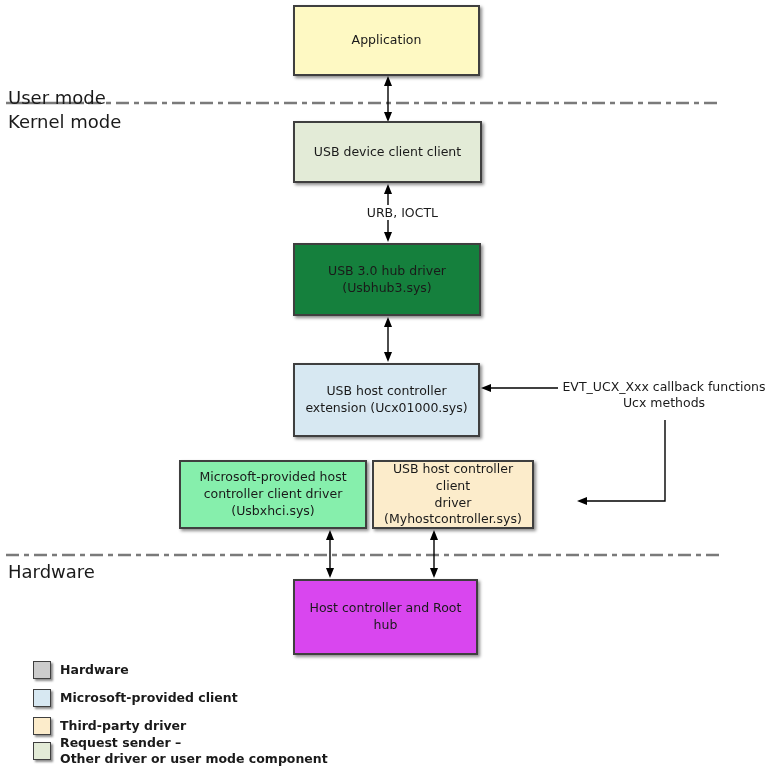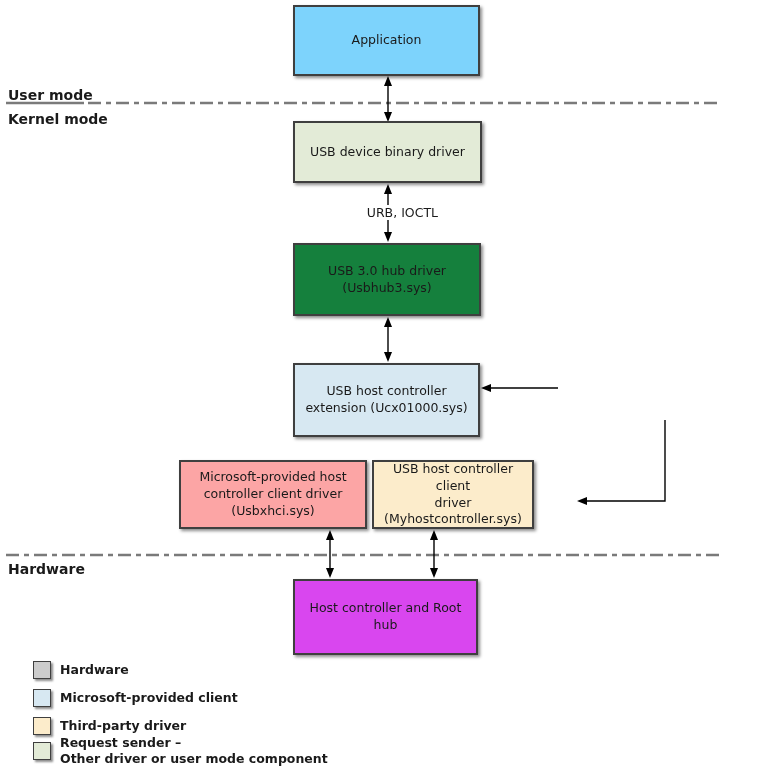--- a/index.html
+++ b/index.html
@@ -27,22 +27,22 @@
     justify-content: center;
     text-align: center;
     font-size: 12.5px;
     line-height: 1.35;
     white-space: pre-line;
     box-sizing: border-box;
   }
   .mode-label {
     position: absolute;
     z-index: 3;
-    font-size: 14px;
-    font-weight: bold;
+    font-size: 18px;
+    font-weight: normal;
     white-space: nowrap;
   }
   .float-label {
     position: absolute;
     z-index: 3;
     font-size: 12.5px;
     text-align: right;
     background: #ffffff;
     white-space: nowrap;
   }
@@ -127,43 +127,45 @@
       <line x1="434" y1="534" x2="434" y2="574" stroke="#000" stroke-width="1.4"></line>
       <polygon points="434,530 430,540 438,540"></polygon>
       <polygon points="434,578 430,568 438,568"></polygon>
     </g>
   </svg>
 
   <div class="mode-label" style="left:8px; top:87px;">User mode</div>
   <div class="mode-label" style="left:8px; top:111px;">Kernel mode</div>
   <div class="mode-label" style="left:8px; top:561px;">Hardware</div>
 
-  <div class="node" style="left: 293px; top: 5px; width: 187px; height: 71px; background-color: #7dd3fc;">Application</div>
+  <div class="node" style="left: 293px; top: 5px; width: 187px; height: 71px; background-color: #fef9c3;">Application</div>
 
-  <div class="node" style="left: 293px; top: 121px; width: 189px; height: 62px; background-color: rgb(227, 235, 215);">USB device binary driver</div>
+  <div class="node" style="left: 293px; top: 121px; width: 189px; height: 62px; background-color: rgb(227, 235, 215);">USB device client client</div>
 
   <div class="node" style="left: 293px; top: 243px; width: 188px; height: 73px; background-color: #15803d;">USB 3.0 hub driver
 (Usbhub3.sys)</div>
 
   <div class="node" style="left: 293px; top: 363px; width: 187px; height: 74px; background-color: rgb(215, 232, 242);">USB host controller
 extension (Ucx01000.sys)</div>
 
-  <div class="node" style="left: 179px; top: 460px; width: 188px; height: 69px; background-color: #fca5a5;">Microsoft-provided host
+  <div class="node" style="left: 179px; top: 460px; width: 188px; height: 69px; background-color: #86efac;">Microsoft-provided host
 controller client driver
 (Usbxhci.sys)</div>
 
   <div class="node" style="left: 372px; top: 460px; width: 162px; height: 69px; background-color: rgb(252, 236, 203);">USB host controller client
 driver
 (Myhostcontroller.sys)</div>
 
   <div class="node" style="left: 293px; top: 579px; width: 185px; height: 76px; background-color: #d946ef;">Host controller and Root
 hub</div>
 
   <div class="float-label" style="left:338px; top:205px; width:100px;">URB, IOCTL</div>
 
+  <div class="evt-label" style="left:550px; top:379px; width:228px;">EVT_UCX_Xxx callback functions
+Ucx methods</div>
 
   <div class="legend" style="top:661px;">
     <div class="legend-row" style="margin-bottom:10px;">
       <span class="swatch" style="background-color: rgb(204, 204, 204);"></span>
       <span class="legend-label">Hardware</span>
     </div>
     <div class="legend-row" style="margin-bottom:10px;">
       <span class="swatch" style="background-color: rgb(215, 232, 242);"></span>
       <span class="legend-label">Microsoft-provided client</span>
     </div>

